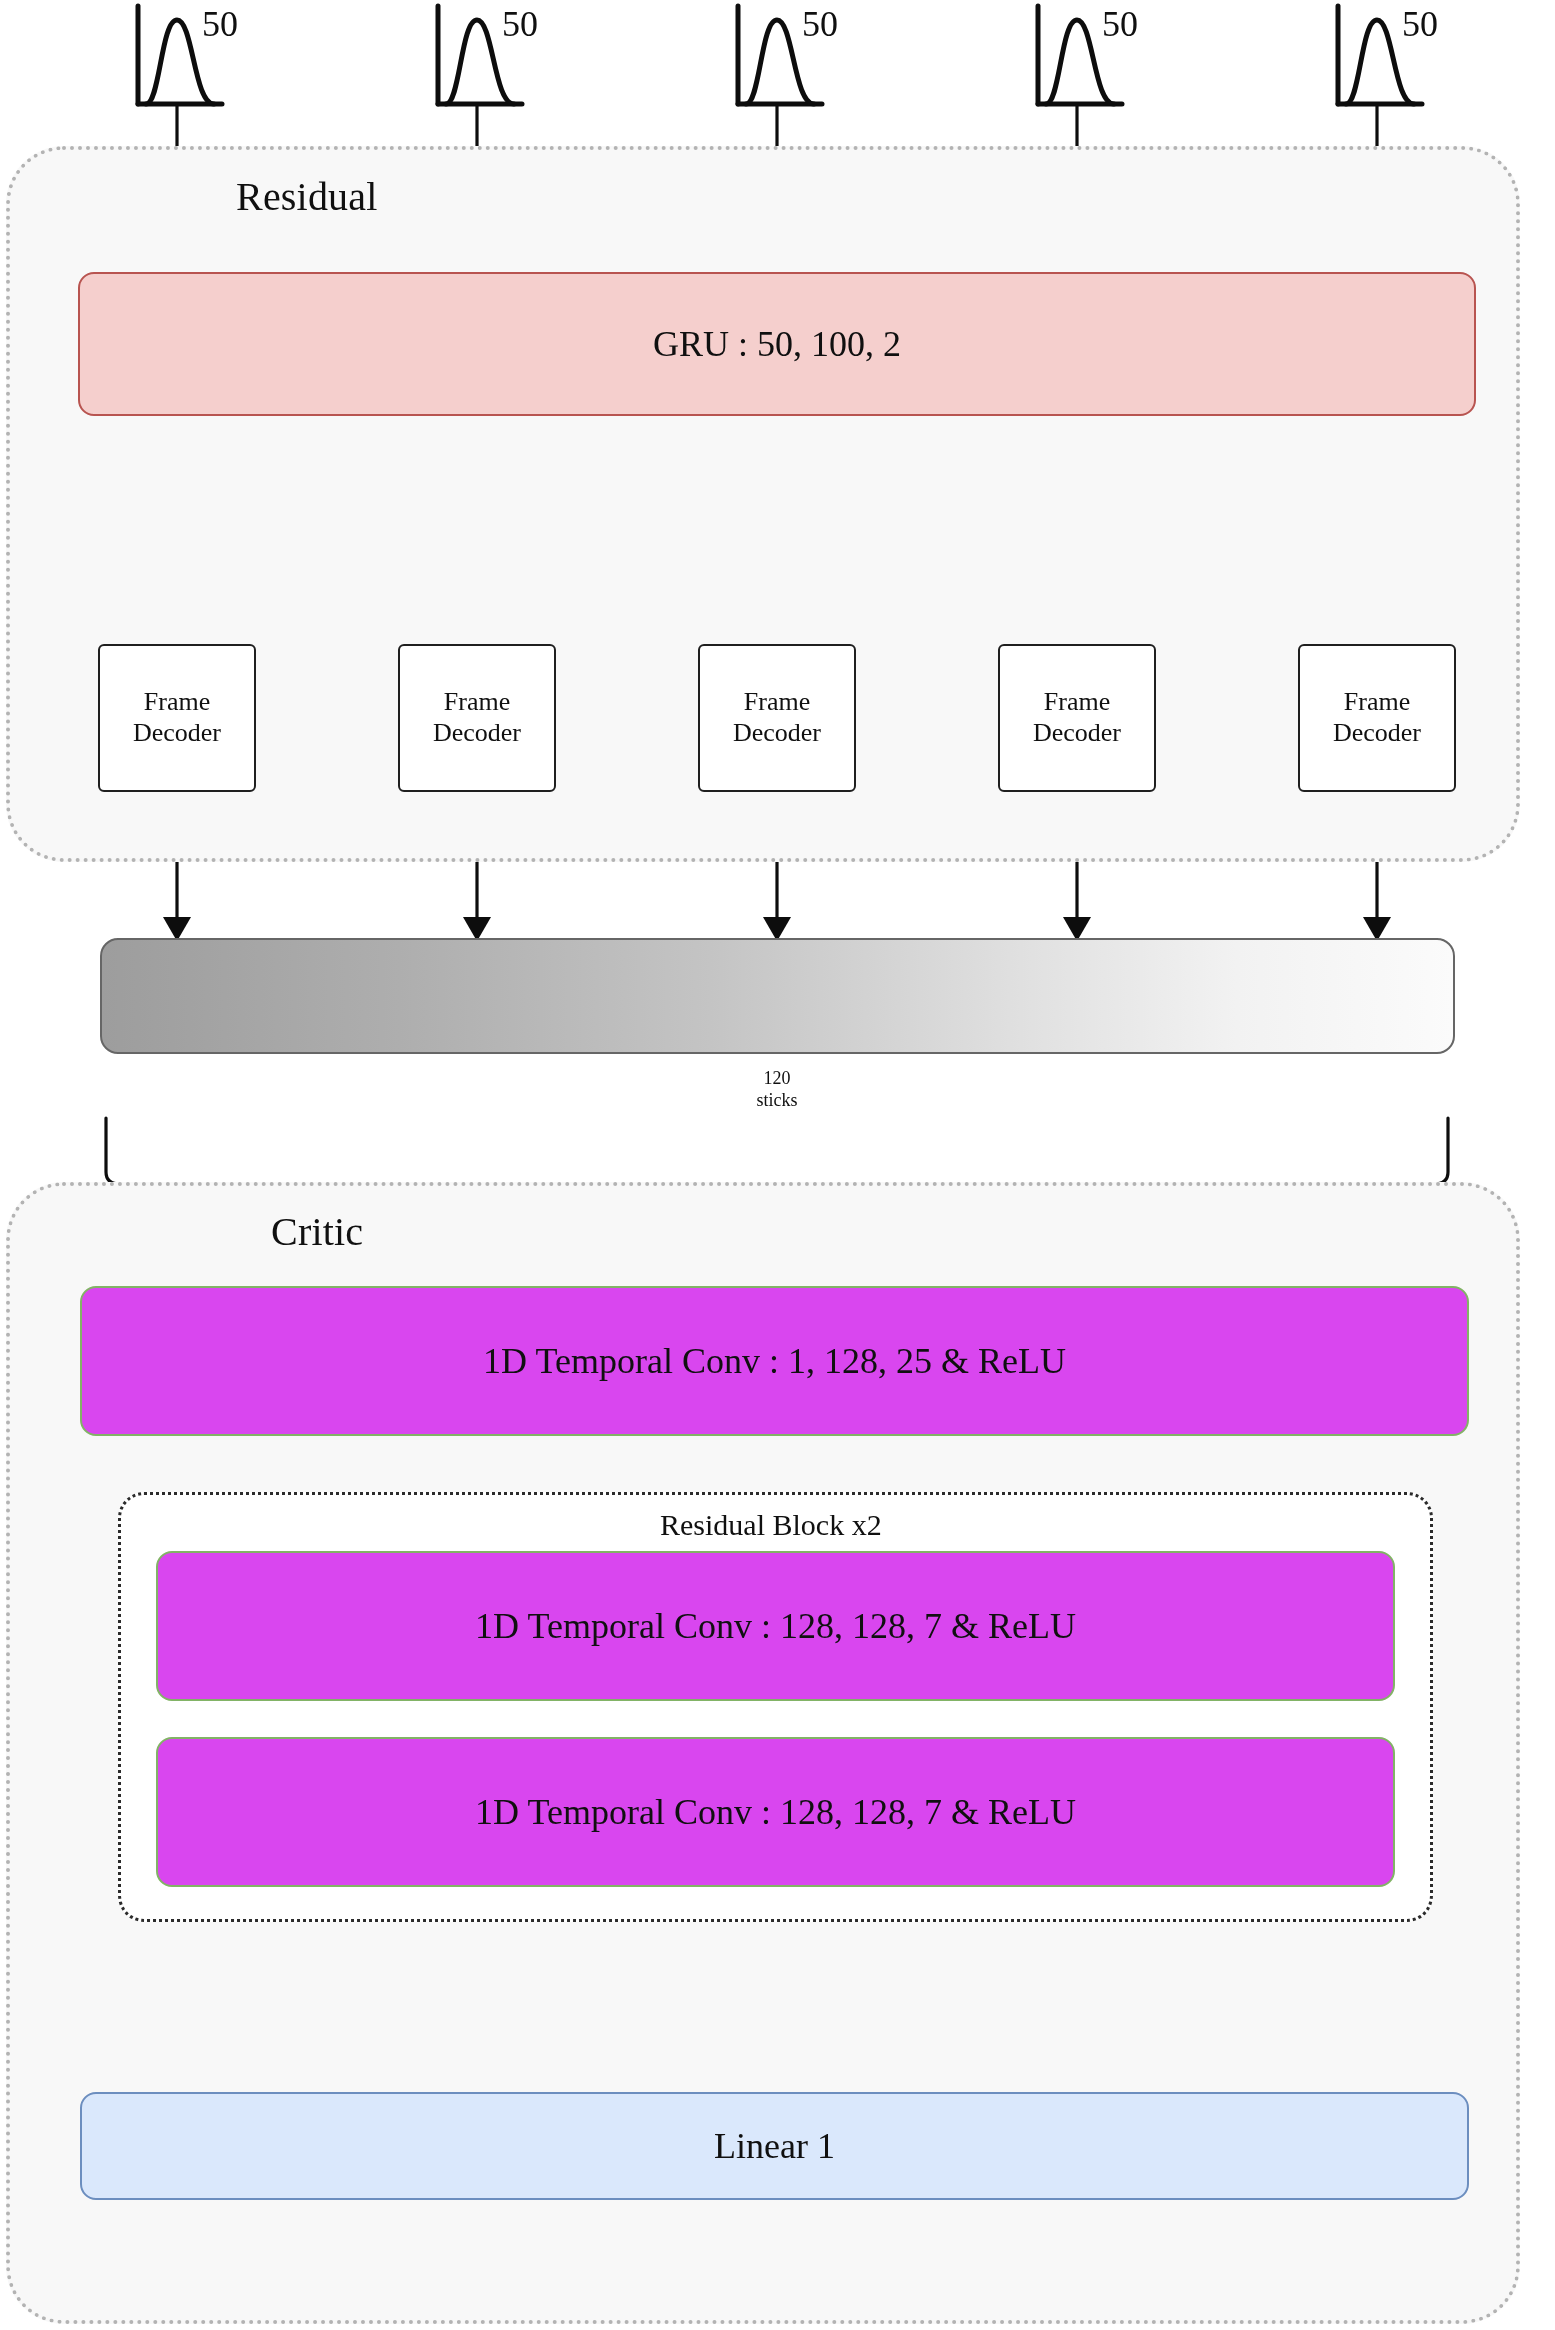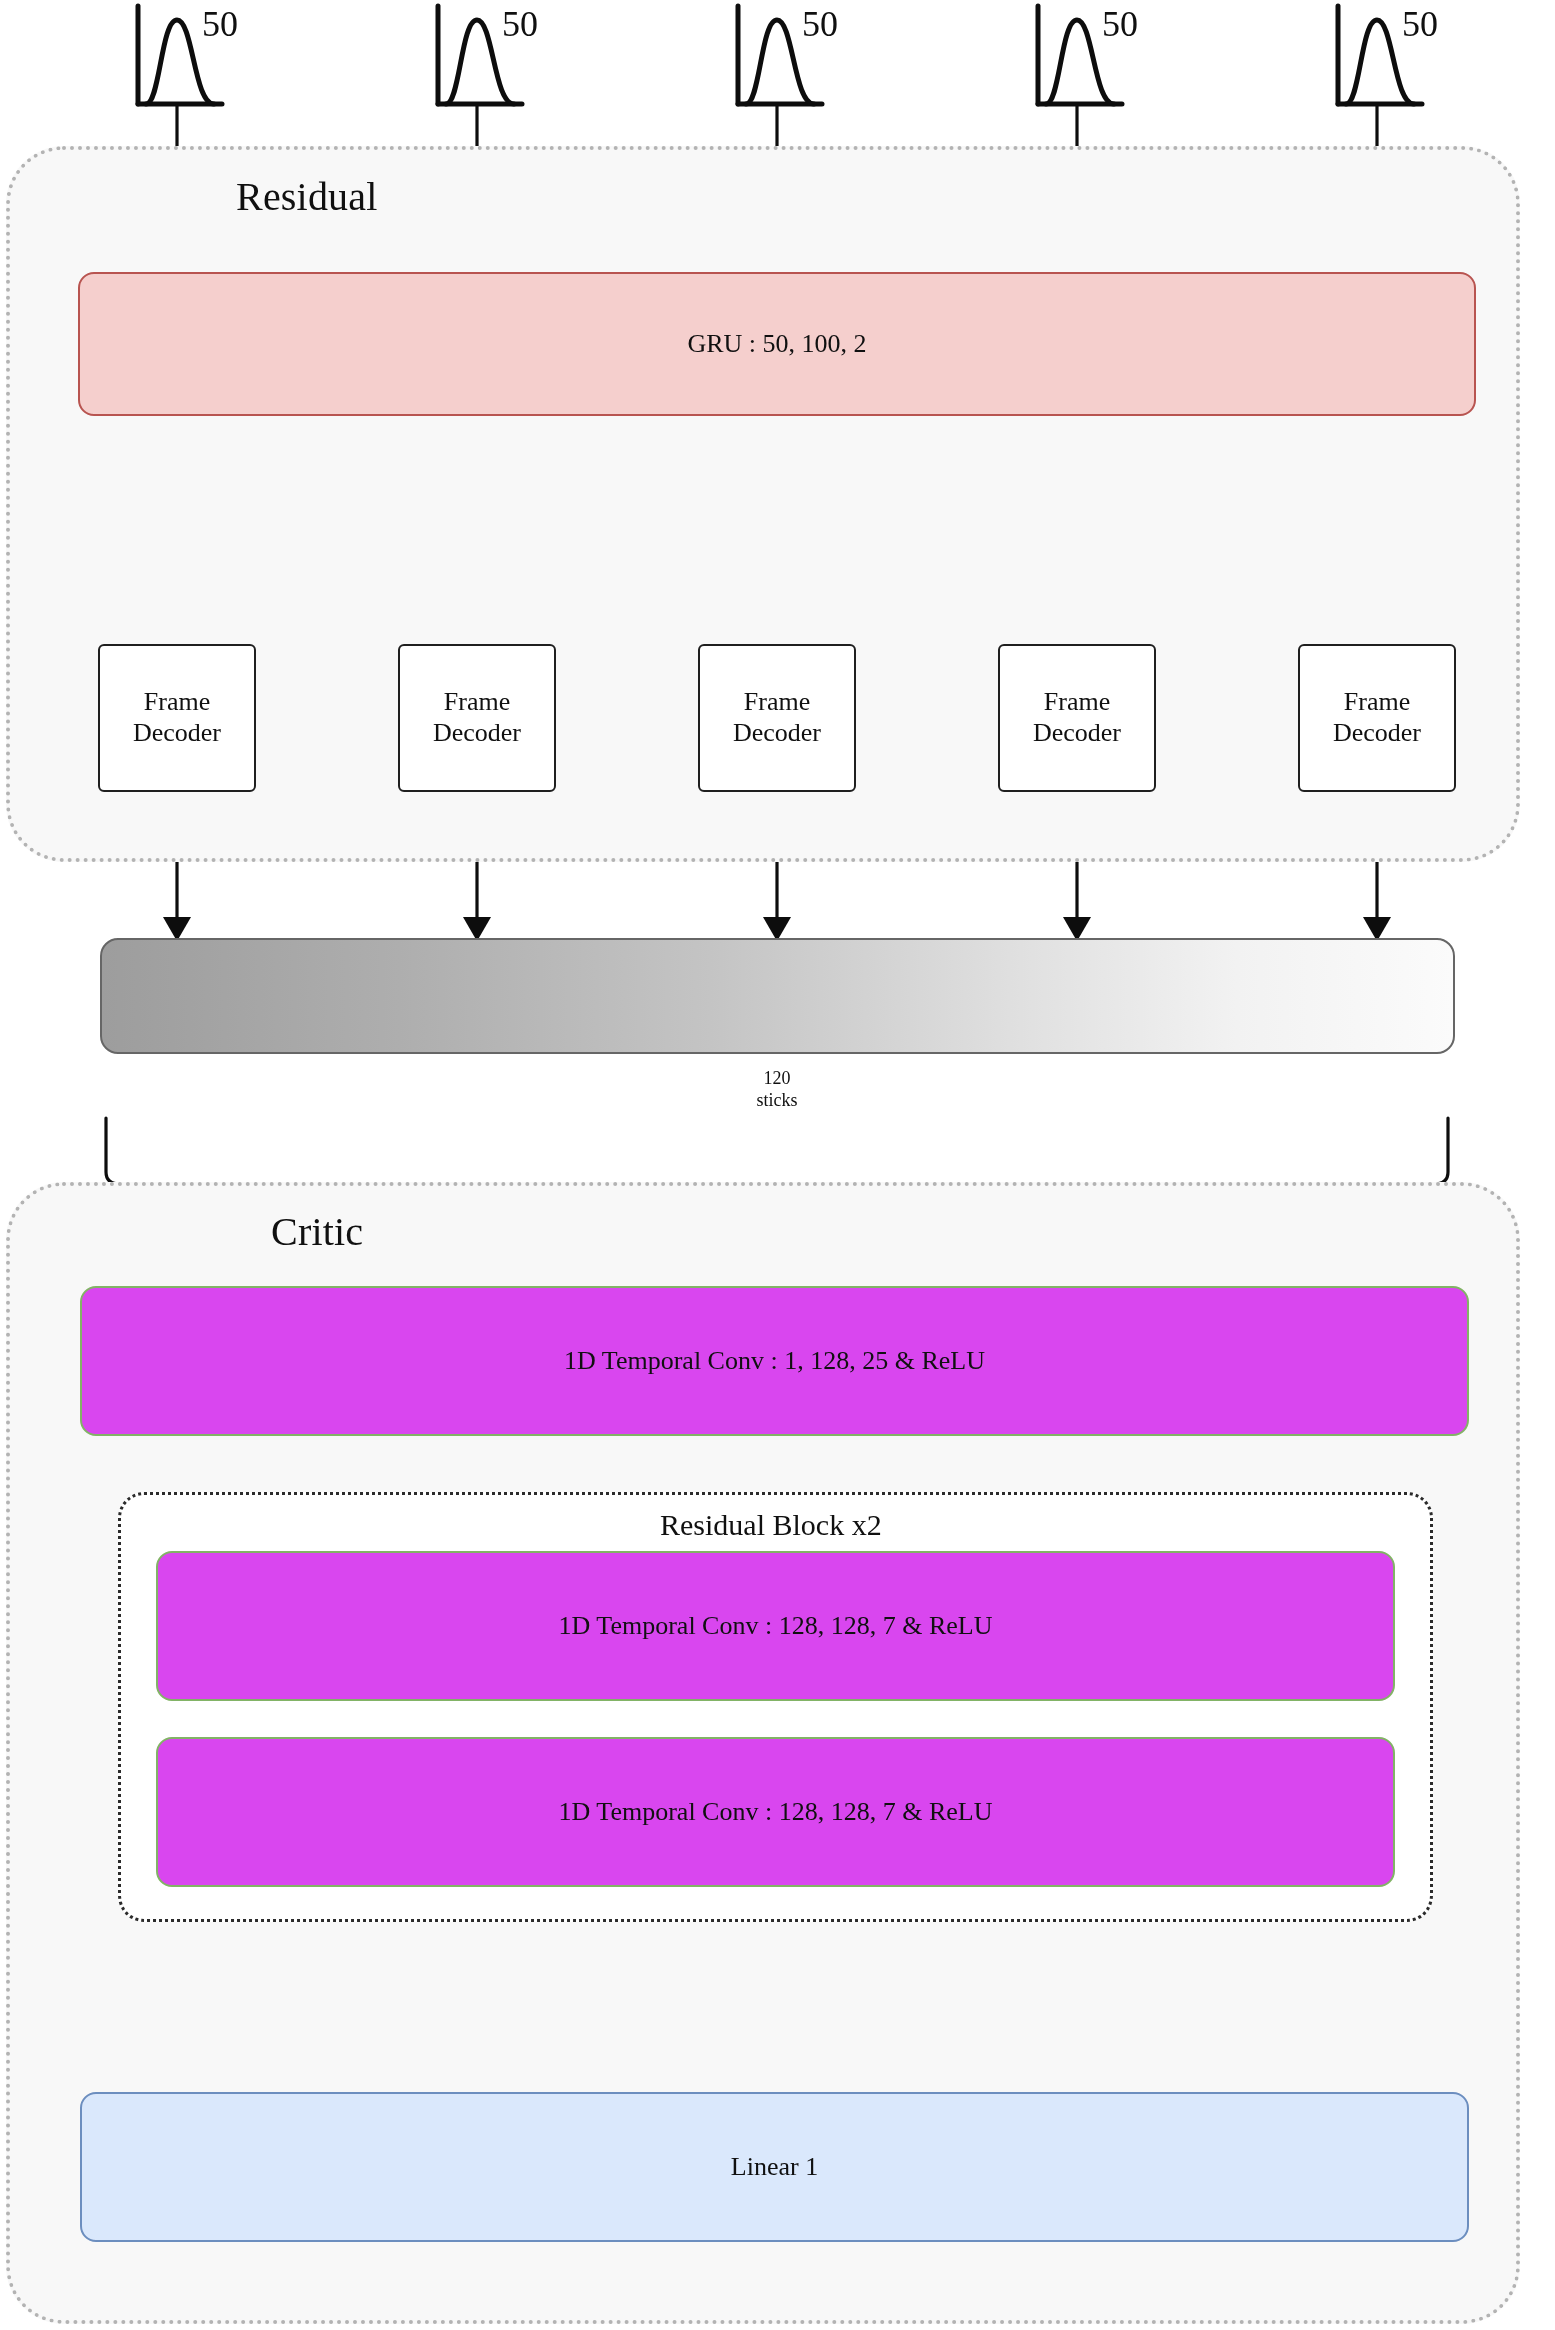--- a/index.html
+++ b/index.html
@@ -9,21 +9,21 @@
     color:#101010;
   }
   .stage{position:absolute;left:0;top:0;width:1555px;height:2330px;}
   svg.layer{position:absolute;left:0;top:0;width:1555px;height:2330px;overflow:visible;}
 
   
   .lbl{position:absolute;white-space:nowrap;}
 
   .sect-title{font-size:40px;letter-spacing:.2px;}
   .noise-num{font-size:36px;}
-  .box-text{font-size:26px;}
+  .box-text{font-size:36px;}
   .fd-text{font-size:26px;line-height:1.18;text-align:center;}
   .sticks{font-size:18px;text-align:center;line-height:1.2;}
   .resid-text{font-size:30px;}
 
   
   .panel{
     position:absolute;
     background:#f8f8f8;
     border:4px dotted #b3b3b3;
     border-radius:58px;
@@ -298,17 +298,17 @@
   <div class="resid-outer" style="left:118px;top:1492px;width:1315px;height:430px;"></div>
   <div class="lbl resid-text" style="left:660px;top:1508px;">Residual Block x2</div>
 
   <div class="roundbox conv-box" style="left:156px;top:1551px;width:1239px;height:150px;">
     <span class="box-text">1D Temporal Conv : 128, 128, 7 &amp; ReLU</span>
   </div>
   <div class="roundbox conv-box" style="left:156px;top:1737px;width:1239px;height:150px;">
     <span class="box-text">1D Temporal Conv : 128, 128, 7 &amp; ReLU</span>
   </div>
 
-  <div class="roundbox linear-box" style="left:80px;top:2092px;width:1389px;height:150px;">
+  <div class="roundbox linear-box" style="left:80px;top:2092px;width:1389px;height:108px;">
     <span class="box-text">Linear 1</span>
   </div>
 
 </div>
 
 </body></html>

